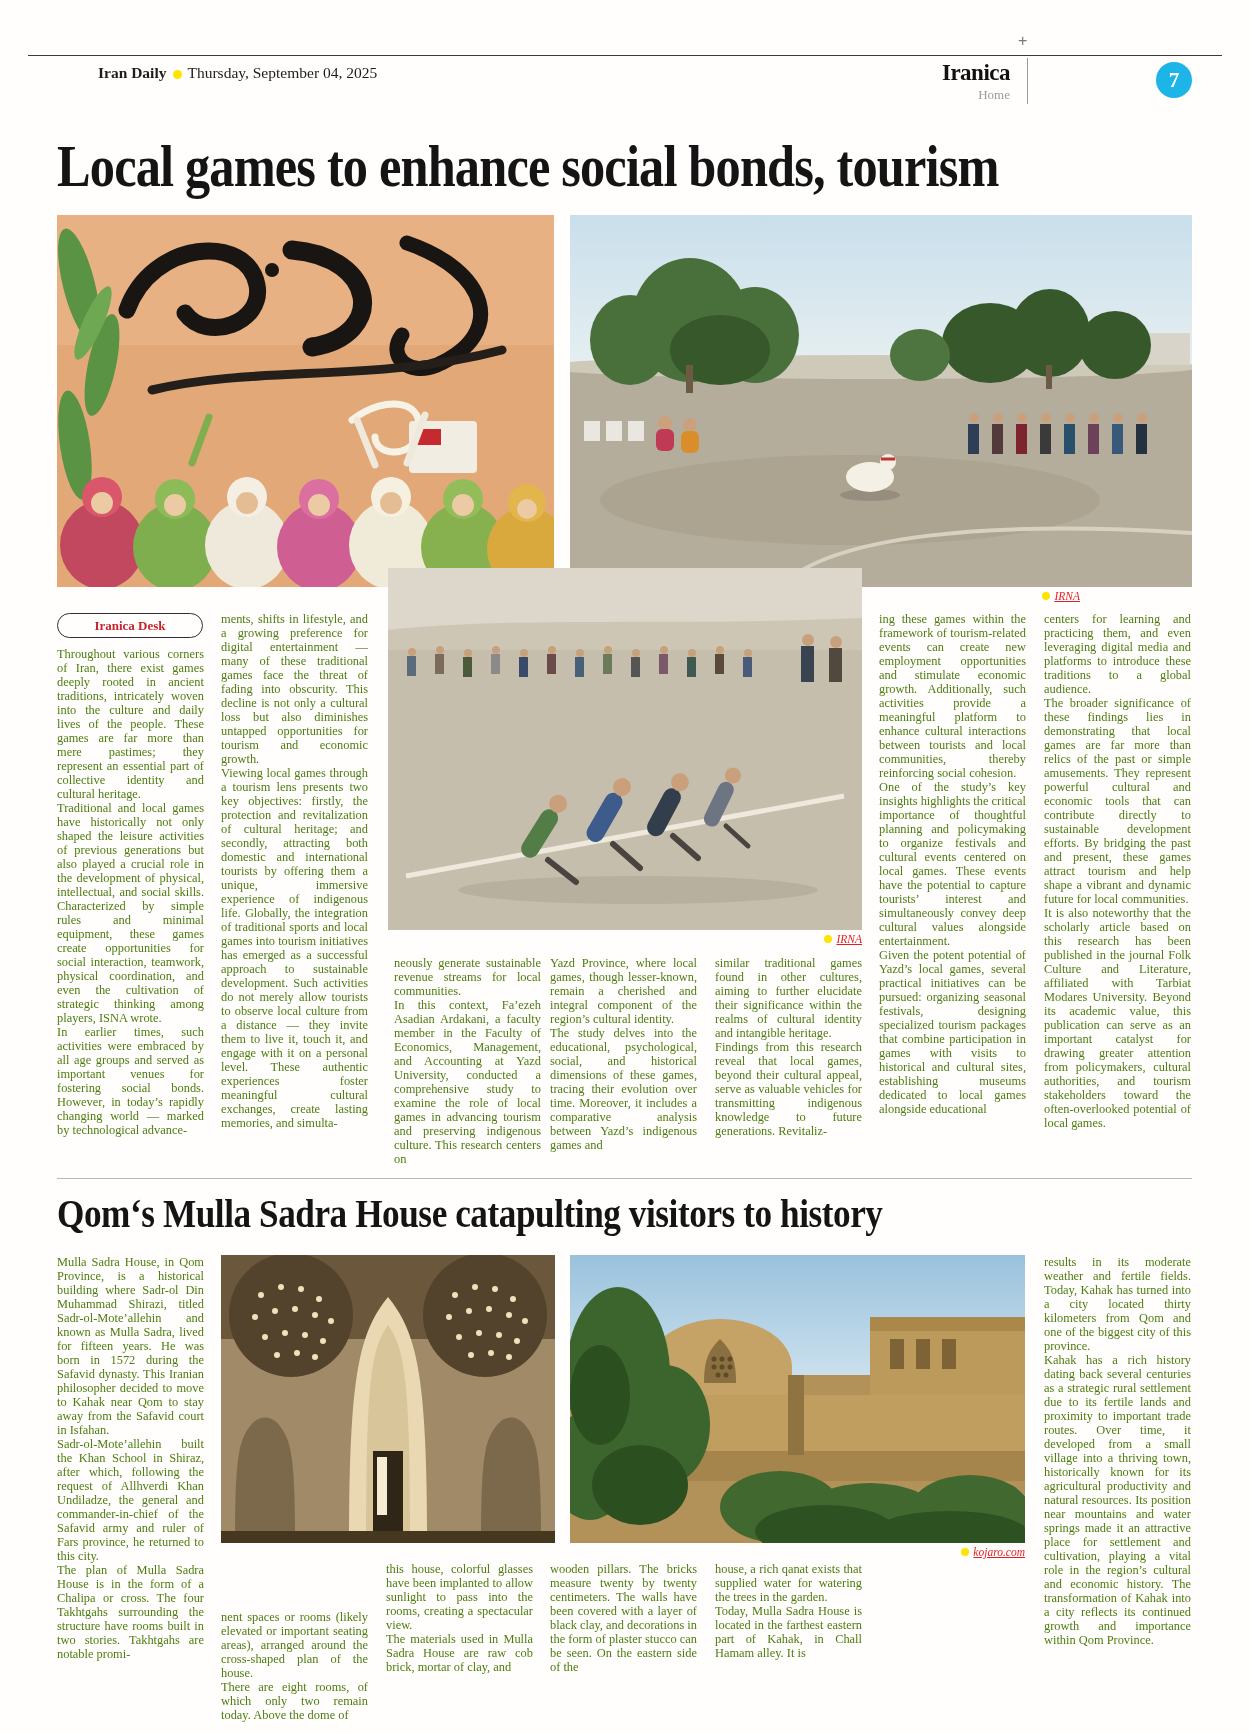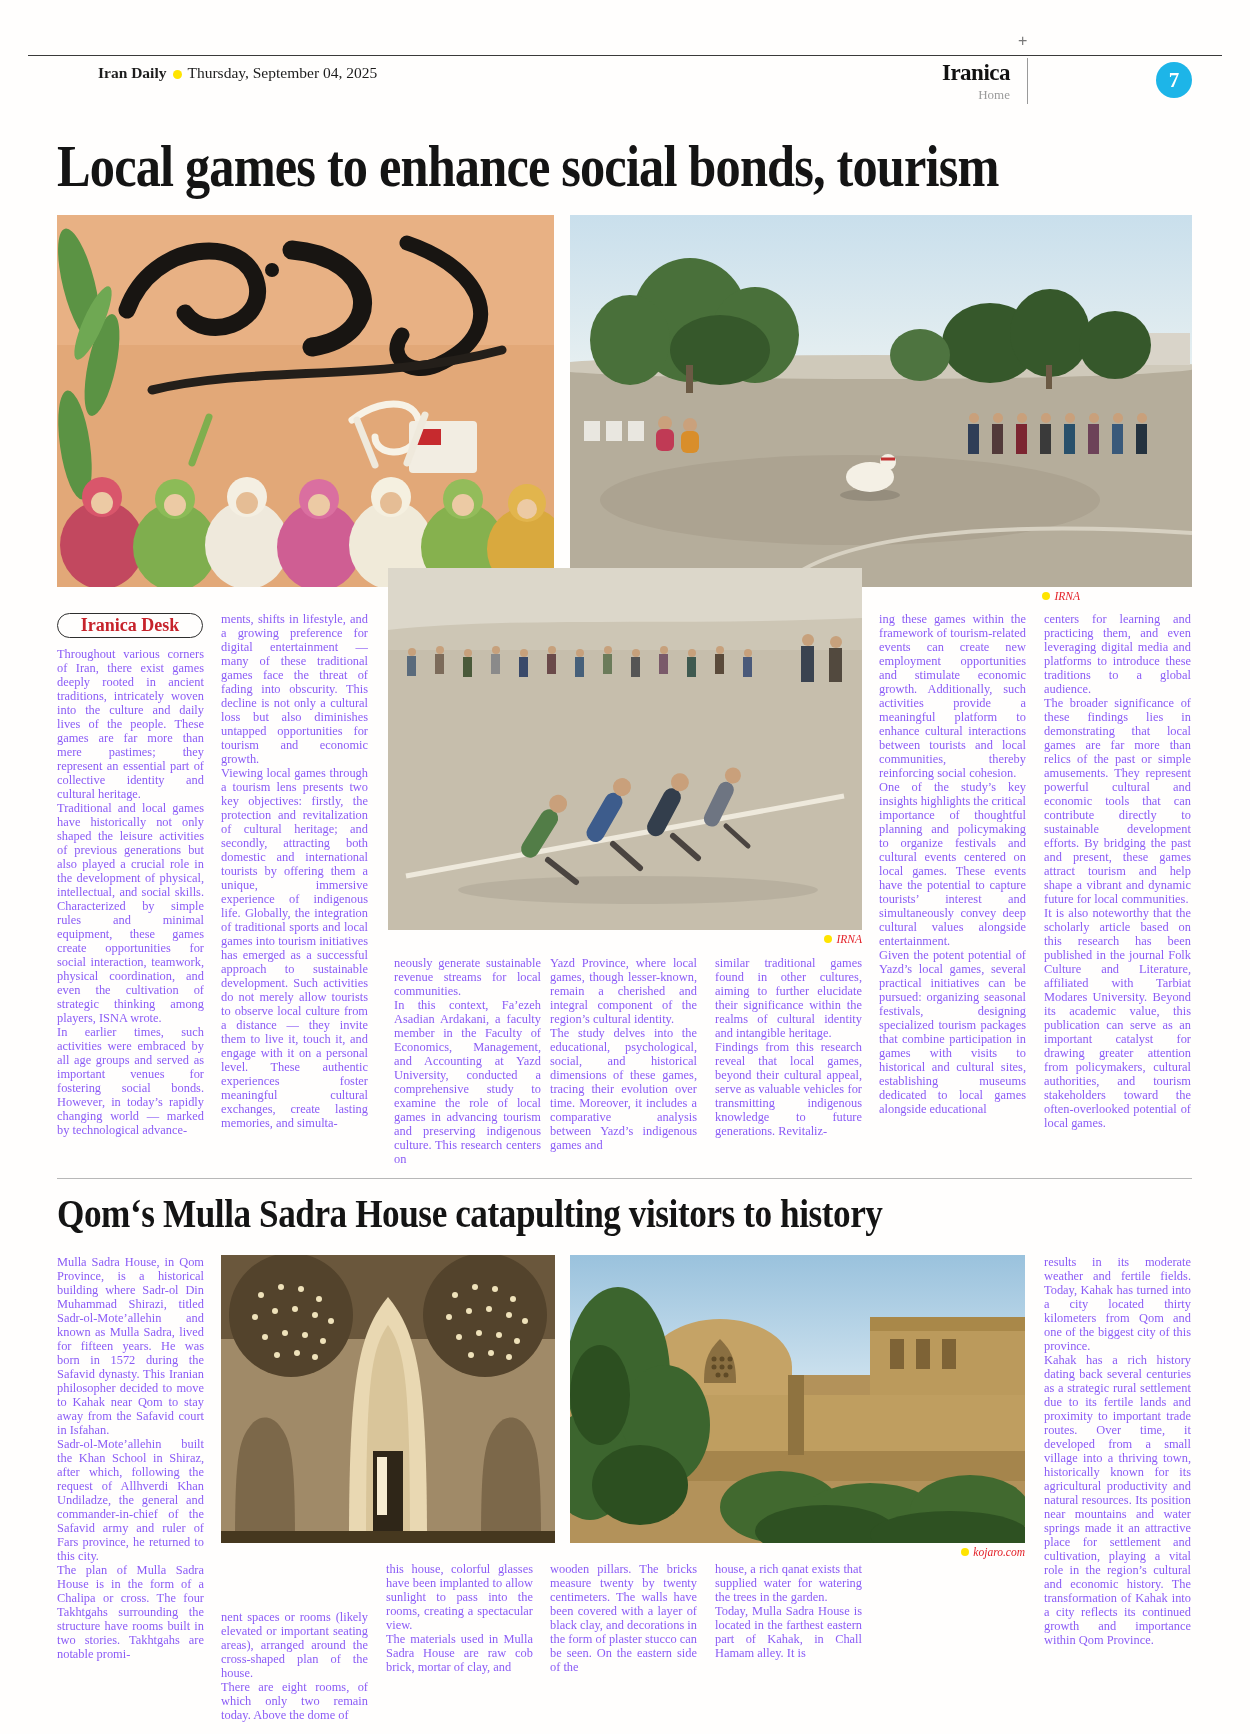--- a/index.html
+++ b/index.html
@@ -28,32 +28,32 @@
   
   .photo { position:absolute; overflow:hidden; background:#ccc; }
   .photo svg { display:block; width:100%; height:100%; }
   .photo1 { left:57px;  top:215px;  width:497px; height:372px; }
   .photo2 { left:570px; top:215px;  width:622px; height:372px; }
   .photo3 { left:388px; top:568px;  width:474px; height:362px; }
   .photo4 { left:221px; top:1255px; width:334px; height:288px; }
   .photo5 { left:570px; top:1255px; width:455px; height:288px; }
 
   
-  .credit { position:absolute; font-size:11.5px; font-style:italic; color:#e31e25; white-space:nowrap; }
+  .credit { position:absolute; font-size:11.5px; font-style:italic; color:#e31e25; white-space:nowrap;text-decoration:underline; }
   .cdot { display:inline-block; width:8px; height:8px; border-radius:50%; background:#ffe400; margin-right:4px; }
 
   
-  .coltext { font-size:12.4px; line-height:14px; text-align:justify; white-space:pre-line; color:#8b5cf6; }
+  .coltext { font-size:12.4px; line-height:14px; text-align:justify; white-space:pre-line; color:#4d7c0f; }
   .a1col  { position:absolute; top:612px; width:147px; height:554px; overflow:hidden; }
   .a1colB { position:absolute; top:956px; width:147px; height:210px; overflow:hidden; }
   .a2col  { position:absolute; top:1255px; width:147px; height:440px; overflow:hidden; }
   .a2colB { position:absolute; top:1562px; width:147px; height:166px; overflow:hidden; }
 
   .kicker { width:144px; height:23px; border:1.5px solid #2e2e2e; border-radius:13px;
-            color:#c6232b; font-weight:700; font-size:18px; text-align:center; line-height:23px; margin:1px 0 9px 0; }
+            color:#c6232b; font-weight:700; font-size:13px; text-align:center; line-height:23px; margin:1px 0 9px 0; }
 
   .sep-rule { position:absolute; left:57px; right:58px; top:1178px; border-top:1px solid #b8b8b8; }
 </style>
 </head>
 <body>
 
 <div class="page">
 
   <div class="top-rule"></div>
   <div class="masthead">

